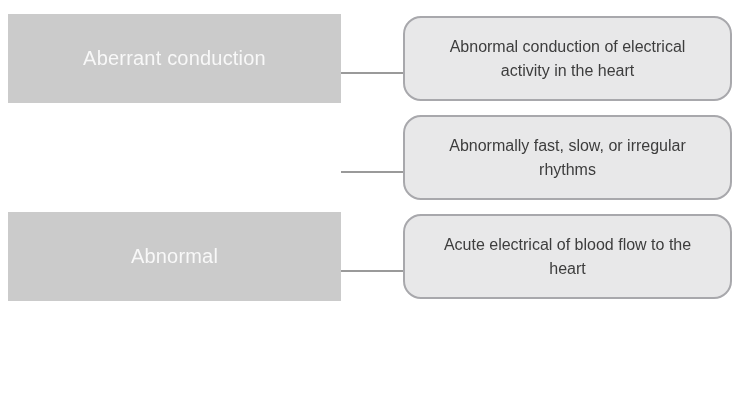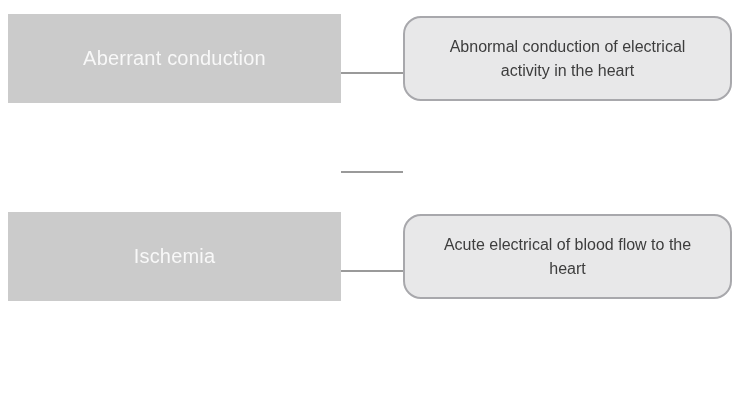--- a/index.html
+++ b/index.html
@@ -88,25 +88,28 @@
       <span class="term-label">Aberrant conduction</span>
     </div>
     <div class="connector"></div>
     <div class="def-box">
       <span class="def-label">Abnormal conduction of electrical activity in the heart</span>
     </div>
   </div>
 
   <div class="row" style="top:113px">
     <div class="connector"></div>
+    <div class="def-box">
+      <span class="def-label">Abnormally fast, slow, or irregular rhythms</span>
+    </div>
   </div>
 
   <div class="row" style="top:212px">
     <div class="term-box">
-      <span class="term-label">Ischemia</span>
+      <span class="term-label">Abnormal</span>
     </div>
     <div class="connector"></div>
     <div class="def-box">
       <span class="def-label">Acute electrical of blood flow to the heart</span>
     </div>
   </div>
 
 
 </div>
 

